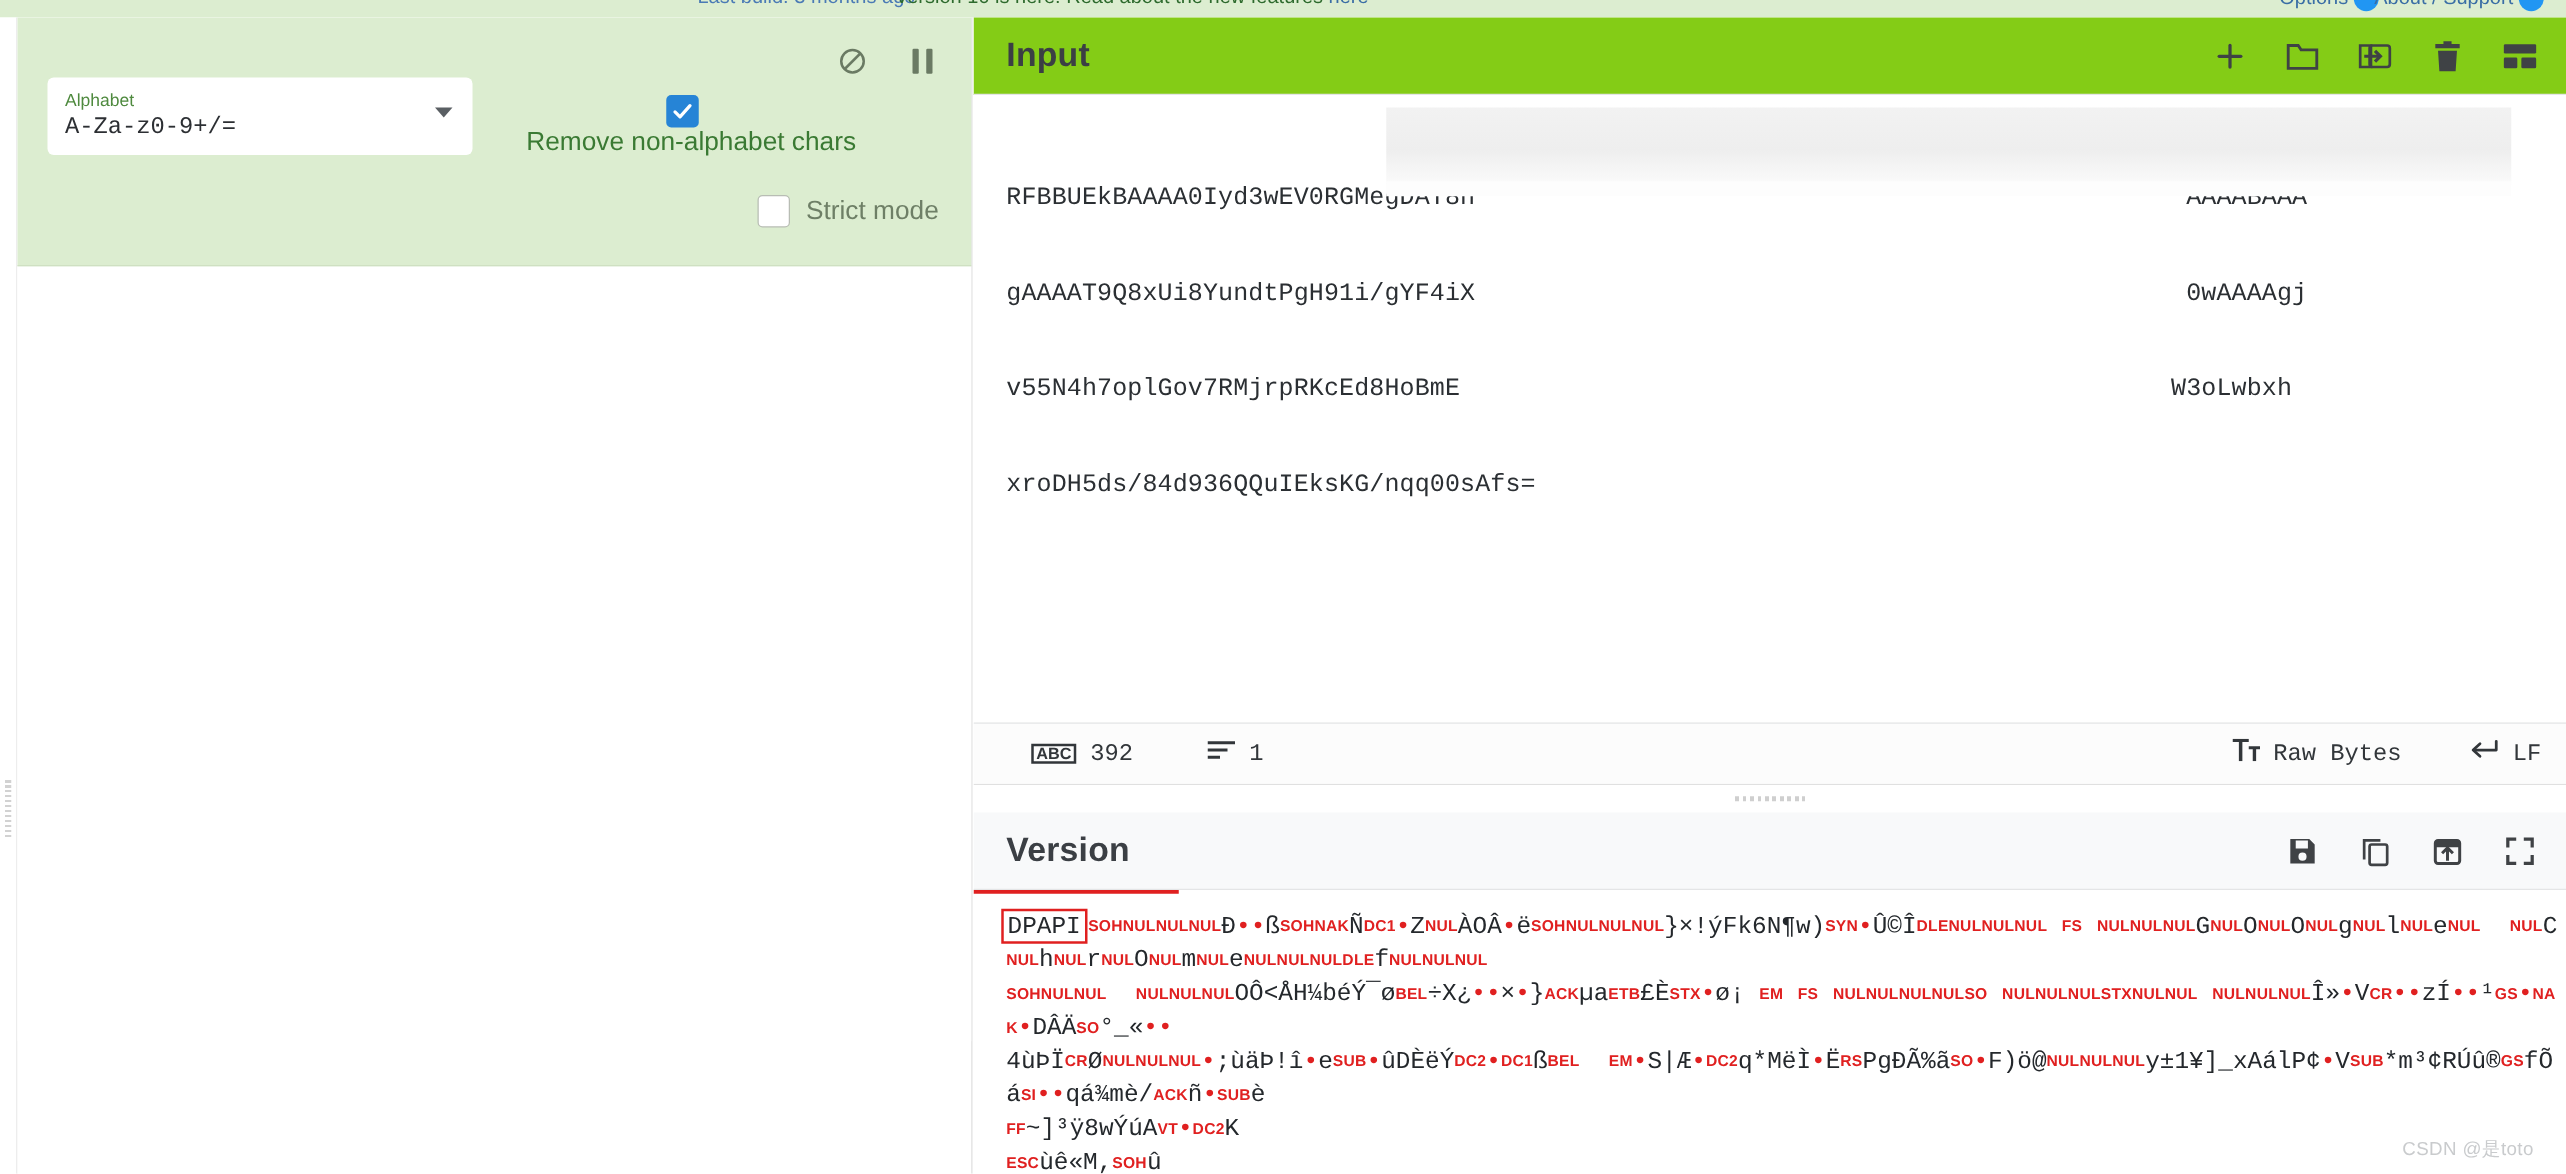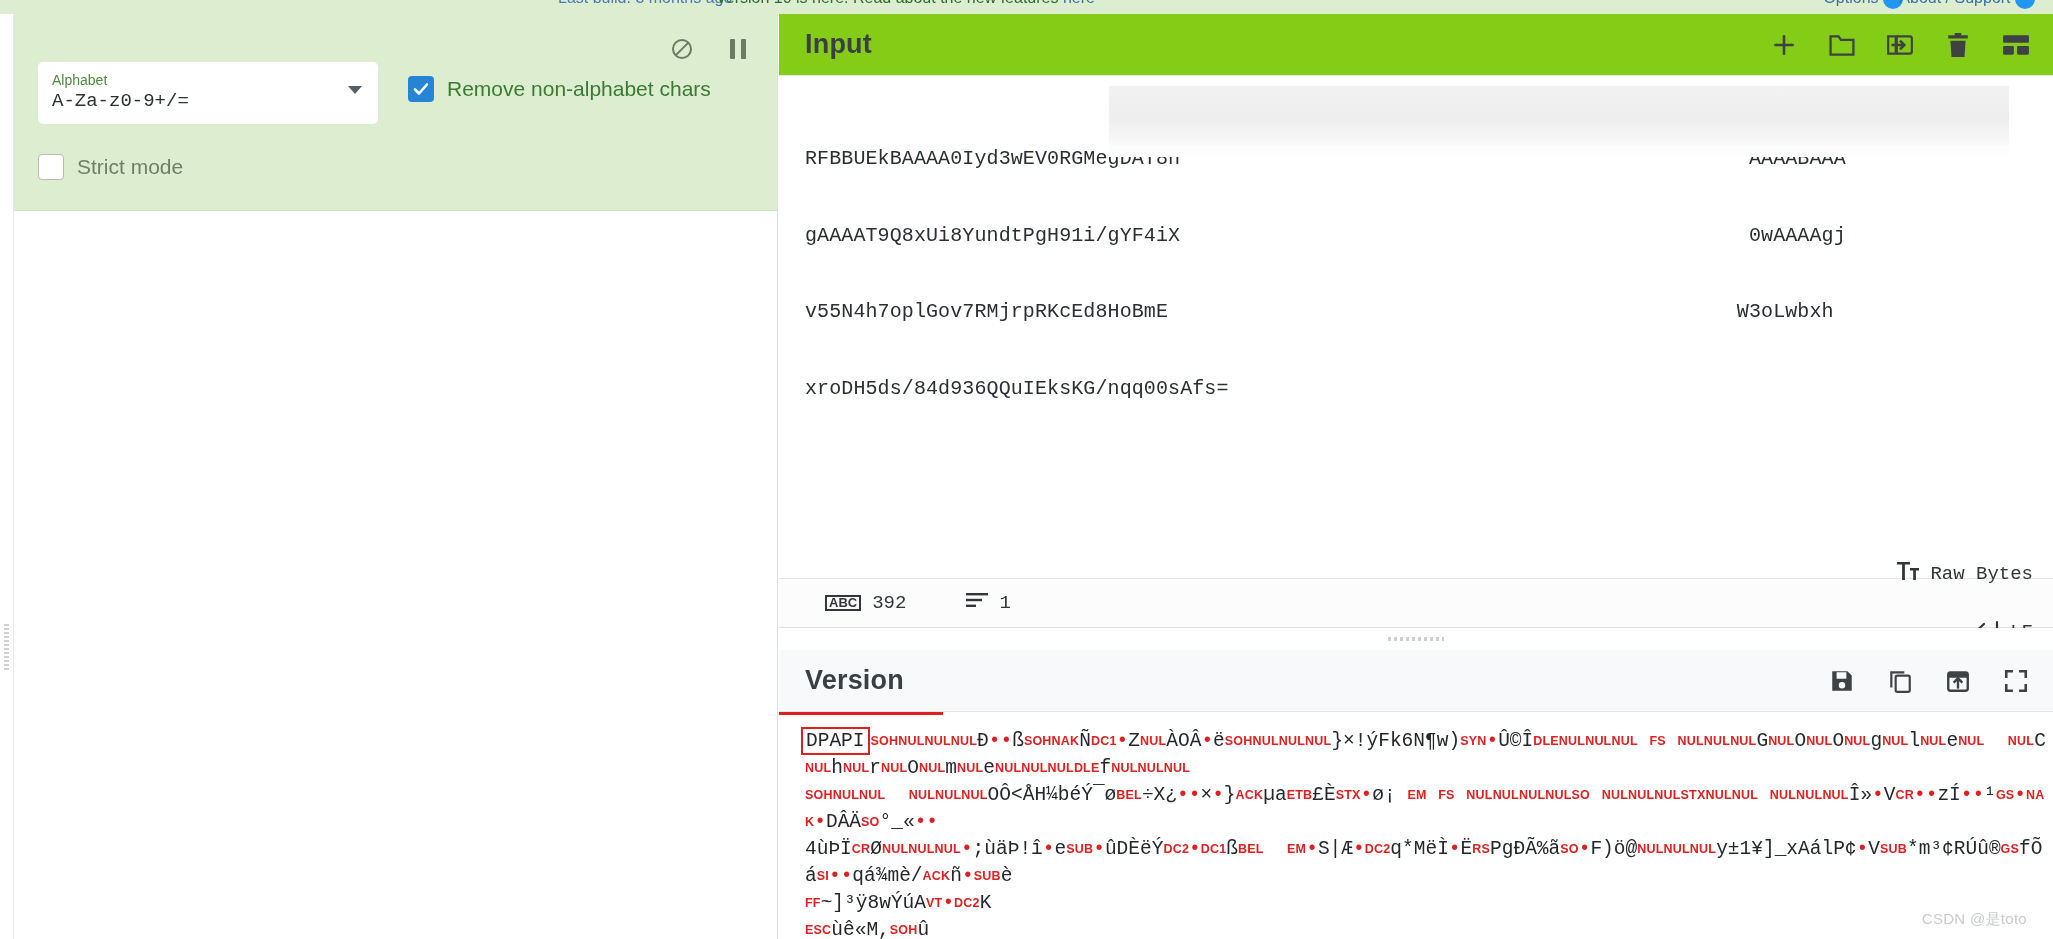--- a/index.html
+++ b/index.html
@@ -73,32 +73,32 @@
     padding: 9px 14px 10px 14px; position: relative;
   }
   .field-label { font-size: 14px; color: #4f8a3f; line-height: 18px; }
   .field-value { font-family: "Liberation Mono", monospace; font-size: 19px; color: #2c2f33; line-height: 25px; }
   .field-caret {
     position:absolute; right: 16px; top: 24px;
     width: 0; height: 0; border-left: 7px solid transparent; border-right: 7px solid transparent;
     border-top: 8px solid #5a5f63;
   }
 
-  .checkrow { display:flex; align-items:center; margin-left: 30px; margin-top: 14px; }
+  .checkrow { display:flex; align-items:center; margin-left: 30px; margin-top: 14px; flex-direction: column; }
   .cbx {
     width: 26px; height: 26px; border-radius: 4px; flex: 0 0 26px;
     display: flex; align-items: center; justify-content: center;
   }
   .cbx.on { background: #2684d6; }
   .cbx.off { background: #fff; border: 1px solid #b8bdb4; }
   .cbx svg { display:block; }
   .cb-label { font-size: 21px; color: #3a7a33; margin-left: 13px; }
   .cb-label.dim { color: #6e7f66; }
 
-  .checkrow2 { display:flex; align-items:center; margin-top: 30px; }
+  .checkrow2 { display:flex; align-items:center; margin-top: 30px; justify-content: flex-end; }
 
   .recipe-body-blank { background: #fff; height: 620px; }
 
   
   .right-col { position: absolute; left: 779px; top: 14px; width: 1274px; height: 925px; background:#fff; }
 
   .io-pane { position: relative; background: #fff; }
 
   .input-pane { height: 614px; border-bottom: 1px solid #e0e0e0; position:relative; }
   .input-header { height: 62px; background:#84cc16; border-bottom: 1px solid #e4e5e6;
@@ -120,21 +120,21 @@
     background: #fdfdfd;
   }
 
   .status-bar {
     position: absolute; left: 0; bottom: 0; width: 100%; height: 49px;
     border-top: 1px solid #e4e5e6; background: #fcfcfc;
     display: flex; align-items: center; padding: 0 20px 0 26px;
     font-family: "Liberation Mono", monospace; font-size: 19px; color: #32363a;
   }
   .sb-item { display:flex; align-items:center; gap: 11px; margin-right: 40px; padding-left: 20px; }
-  .sb-right { margin-left:auto; display:flex; align-items:flex-end; gap: 34px; flex-direction: column; }
+  .sb-right { margin-left:auto; display:flex; align-items:flex-start; gap: 34px; }
   .sb-tag { font-size: 13px; font-weight: bold; font-family: "Liberation Sans", sans-serif;
      border: 2px solid #32363a; padding: 1px 2px; line-height: 10px; letter-spacing:0; }
 
   .splitter {
     position: relative; height: 22px; background: #fff;
     display:flex; align-items:center; justify-content:center;
   }
   .splitter .grip { width: 56px; height: 4px;
     background: repeating-linear-gradient(to right, #cfcfcf 0 3px, transparent 3px 6px); }
 

